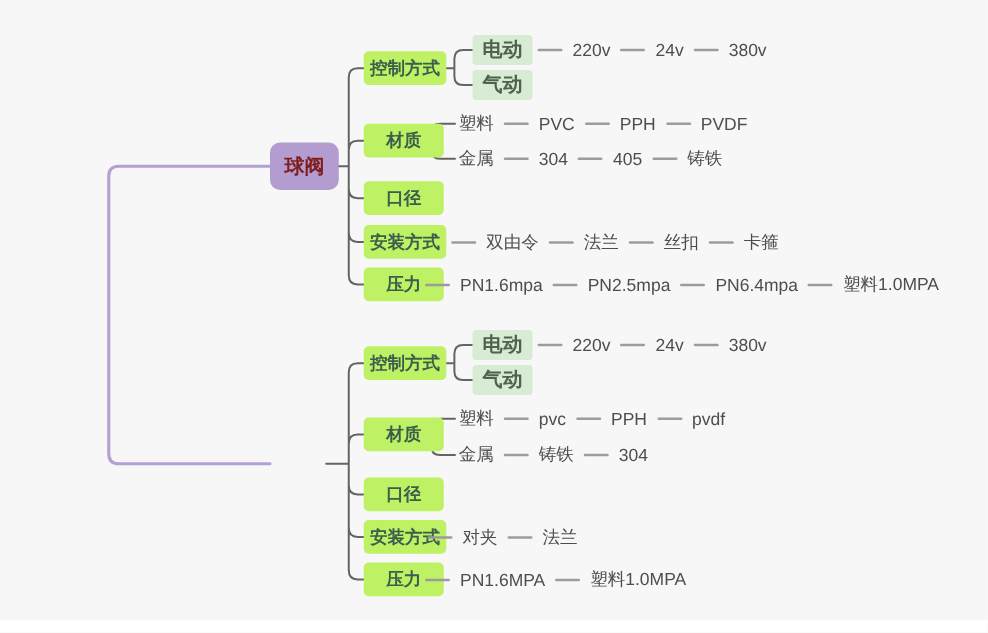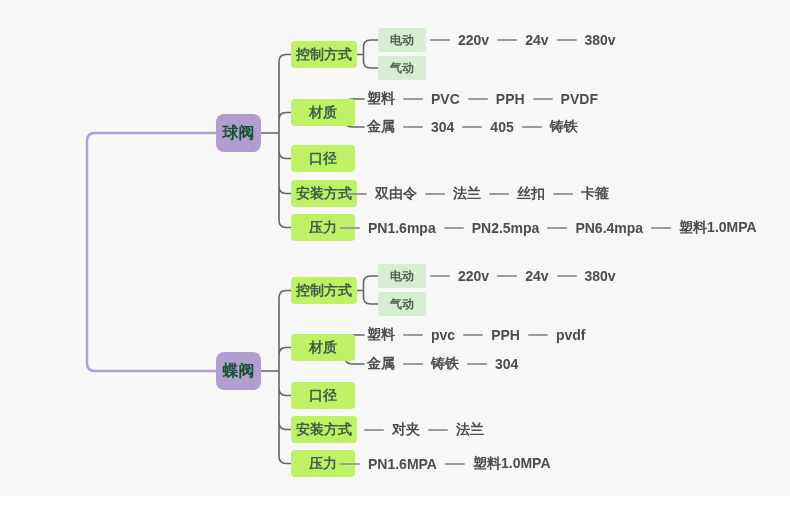--- a/index.html
+++ b/index.html
@@ -25,44 +25,44 @@
     box-sizing:border-box;
     white-space:nowrap;
   }
   .root-node{
     left:28px;top:227px;width:117px;height:54px;
     background:#54BE86;color:#101010;
     font-size:23px;border-radius:8px;
     letter-spacing:1px;
   }
   .branch-node{
-    width:45px;height:38px;
-    background:#B29CD0;color:#14532d;
+    width:55px;height:38px;
+    background:#B29CD0;color:#7f1d1d;
     font-size:16px;border-radius:8px;text-align:center;
   }
   .cat-node{
     height:27px;
     background:#bef264;color:#3C5E4C;
     font-size:14px;border-radius:4px;
   }
   .cat-wide{width:66px;}
   .cat-narrow{width:64px;}
   .sub-node{
     width:48px;height:24px;
     background:#D8ECD3;color:#4F624F;
-    font-size:12px;border-radius:3px;
+    font-size:16px;border-radius:3px;
   }
   .leaf-row{
     position:absolute;
     display:flex;align-items:center;gap:8px;
     transform:translateY(-50%);
     white-space:nowrap;
   }
   .leaf{
-    color:#4D4D4D;font-weight:bold;font-size:14px;
+    color:#4D4D4D;font-weight:normal;font-size:14px;
   }
   .dash{
     display:inline-block;width:20px;height:2px;
     background:#9C9C9C;border-radius:1px;flex:0 0 auto;
   }
 </style>
 </head>
 <body>
 
 <div class="canvas">
@@ -93,21 +93,20 @@
       M 357 290.5 H 363.5
       M 378 276 H 370.5 Q 363.5 276 363.5 283 V 290.5
       M 378 304 H 370.5 Q 363.5 304 363.5 297 V 290.5
       M 336 347.5 H 345
       M 364 335 H 352 Q 345 335 345 342 V 347.5
       M 364 364 H 352 Q 345 364 345 356.5 V 347.5" fill="none" stroke="#646464" stroke-width="1.6" stroke-linecap="round"></path>
   </svg>
 
 
   <div class="node branch-node" style="left:216px;top:114px;">球阀</div>
-  <div class="node branch-node" style="left:216px;top:352px;">蝶阀</div>
 
   <div class="node cat-node cat-wide" style="left:291px;top:41px;">控制方式</div>
   <div class="node cat-node cat-narrow" style="left:291px;top:99px;">材质</div>
   <div class="node cat-node cat-narrow" style="left:291px;top:145px;">口径</div>
   <div class="node cat-node cat-wide" style="left:291px;top:180px;">安装方式</div>
   <div class="node cat-node cat-narrow" style="left:291px;top:214px;">压力</div>
 
   <div class="node sub-node" style="left:378px;top:28px;">电动</div>
   <div class="node sub-node" style="left:378px;top:56px;">气动</div>
 
@@ -137,21 +136,21 @@
     <span class="leaf-row" style="position:static;transform:none;display:flex;align-items:center;gap:8px;">
         <span class="dash"></span>
         <span class="leaf">304</span>
         <span class="dash"></span>
         <span class="leaf">405</span>
         <span class="dash"></span>
         <span class="leaf">铸铁</span>
       </span>
   </div>
 
-  <div class="leaf-row" style="left:347px;top:193.5px;">
+  <div class="leaf-row" style="left:361px;top:193.5px;">
       <span class="dash"></span>
       <span class="leaf">双由令</span>
       <span class="dash"></span>
       <span class="leaf">法兰</span>
       <span class="dash"></span>
       <span class="leaf">丝扣</span>
       <span class="dash"></span>
       <span class="leaf">卡箍</span>
     </div>
 
@@ -199,21 +198,21 @@
   <div class="leaf-row" style="left:367px;top:364px;">
     <span class="leaf">金属</span>
     <span class="leaf-row" style="position:static;transform:none;display:flex;align-items:center;gap:8px;">
         <span class="dash"></span>
         <span class="leaf">铸铁</span>
         <span class="dash"></span>
         <span class="leaf">304</span>
       </span>
   </div>
 
-  <div class="leaf-row" style="left:364px;top:429.5px;">
+  <div class="leaf-row" style="left:342px;top:429.5px;">
       <span class="dash"></span>
       <span class="leaf">对夹</span>
       <span class="dash"></span>
       <span class="leaf">法兰</span>
     </div>
 
   <div class="leaf-row" style="left:340px;top:463.5px;">
       <span class="dash"></span>
       <span class="leaf">PN1.6MPA</span>
       <span class="dash"></span>

